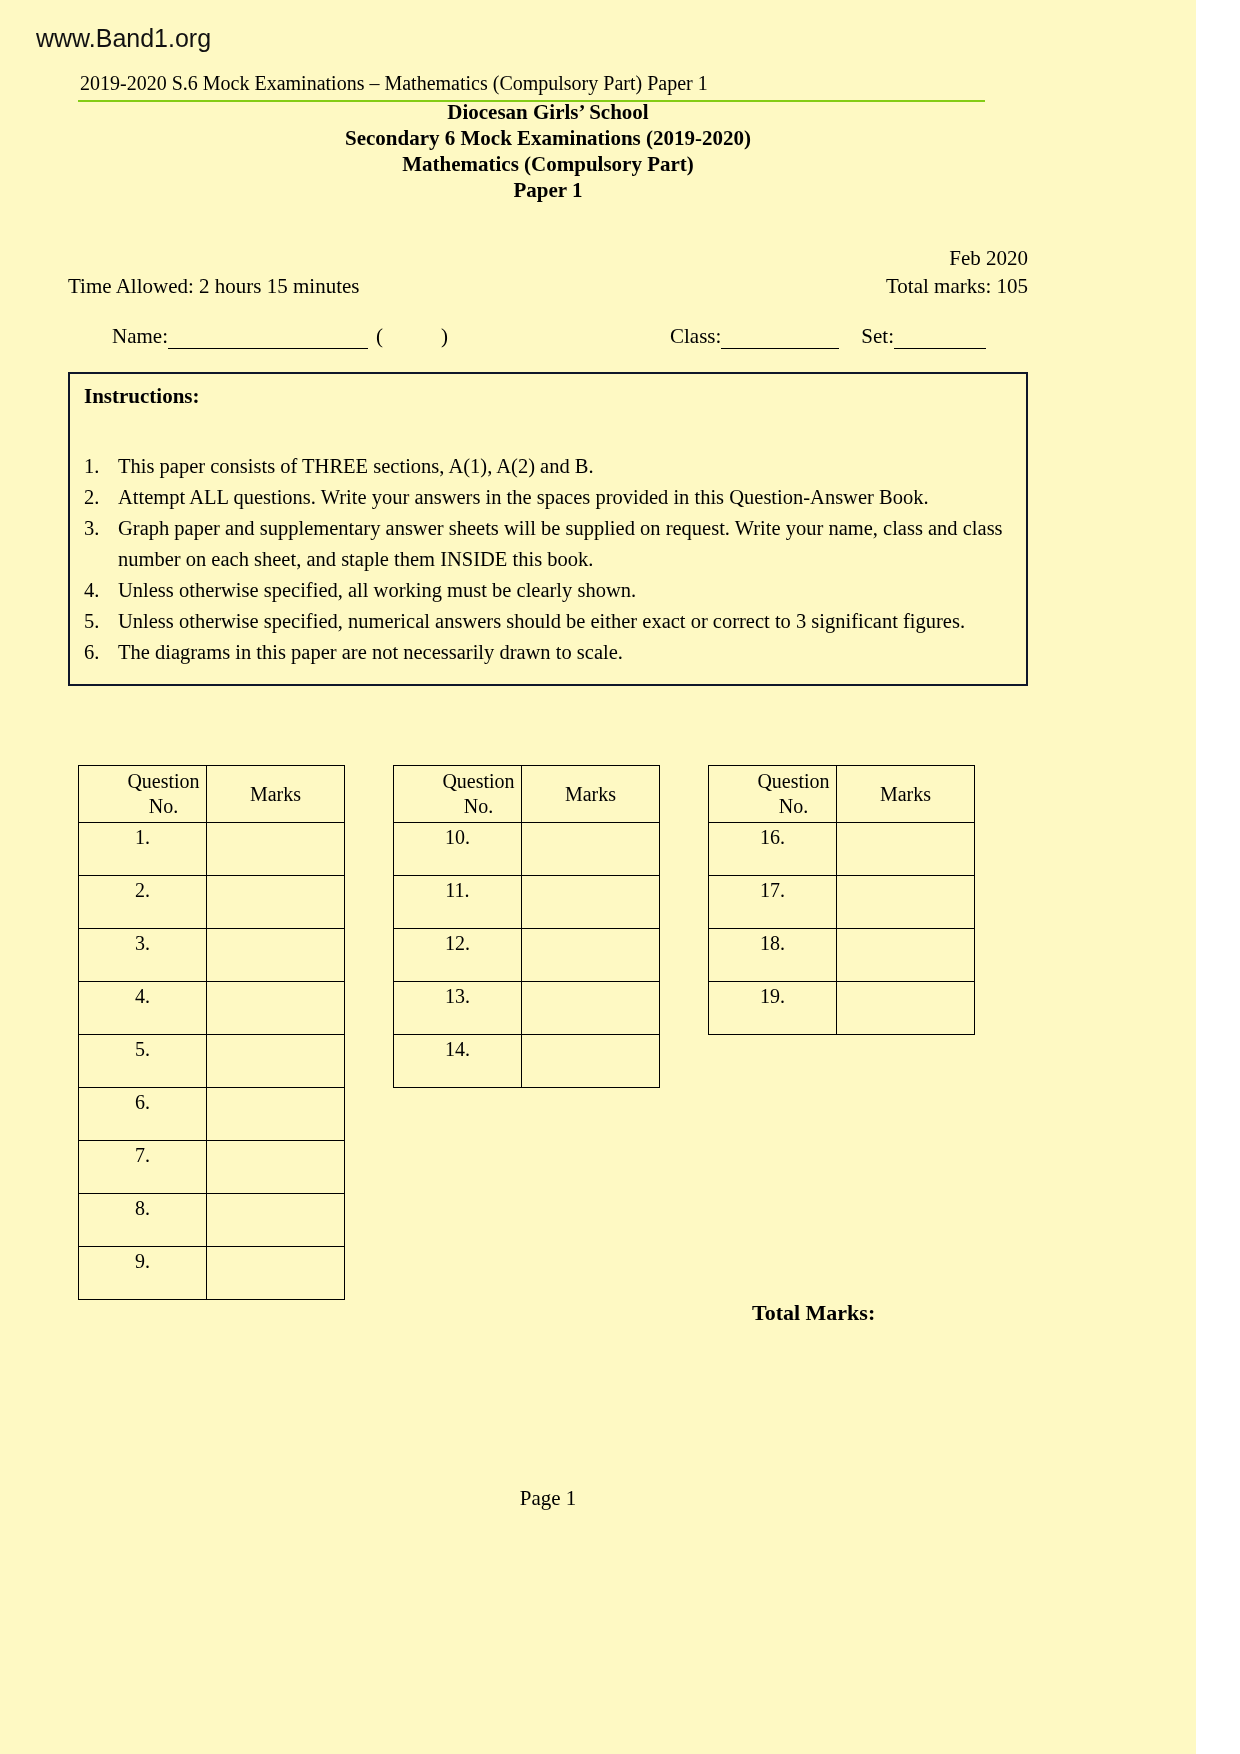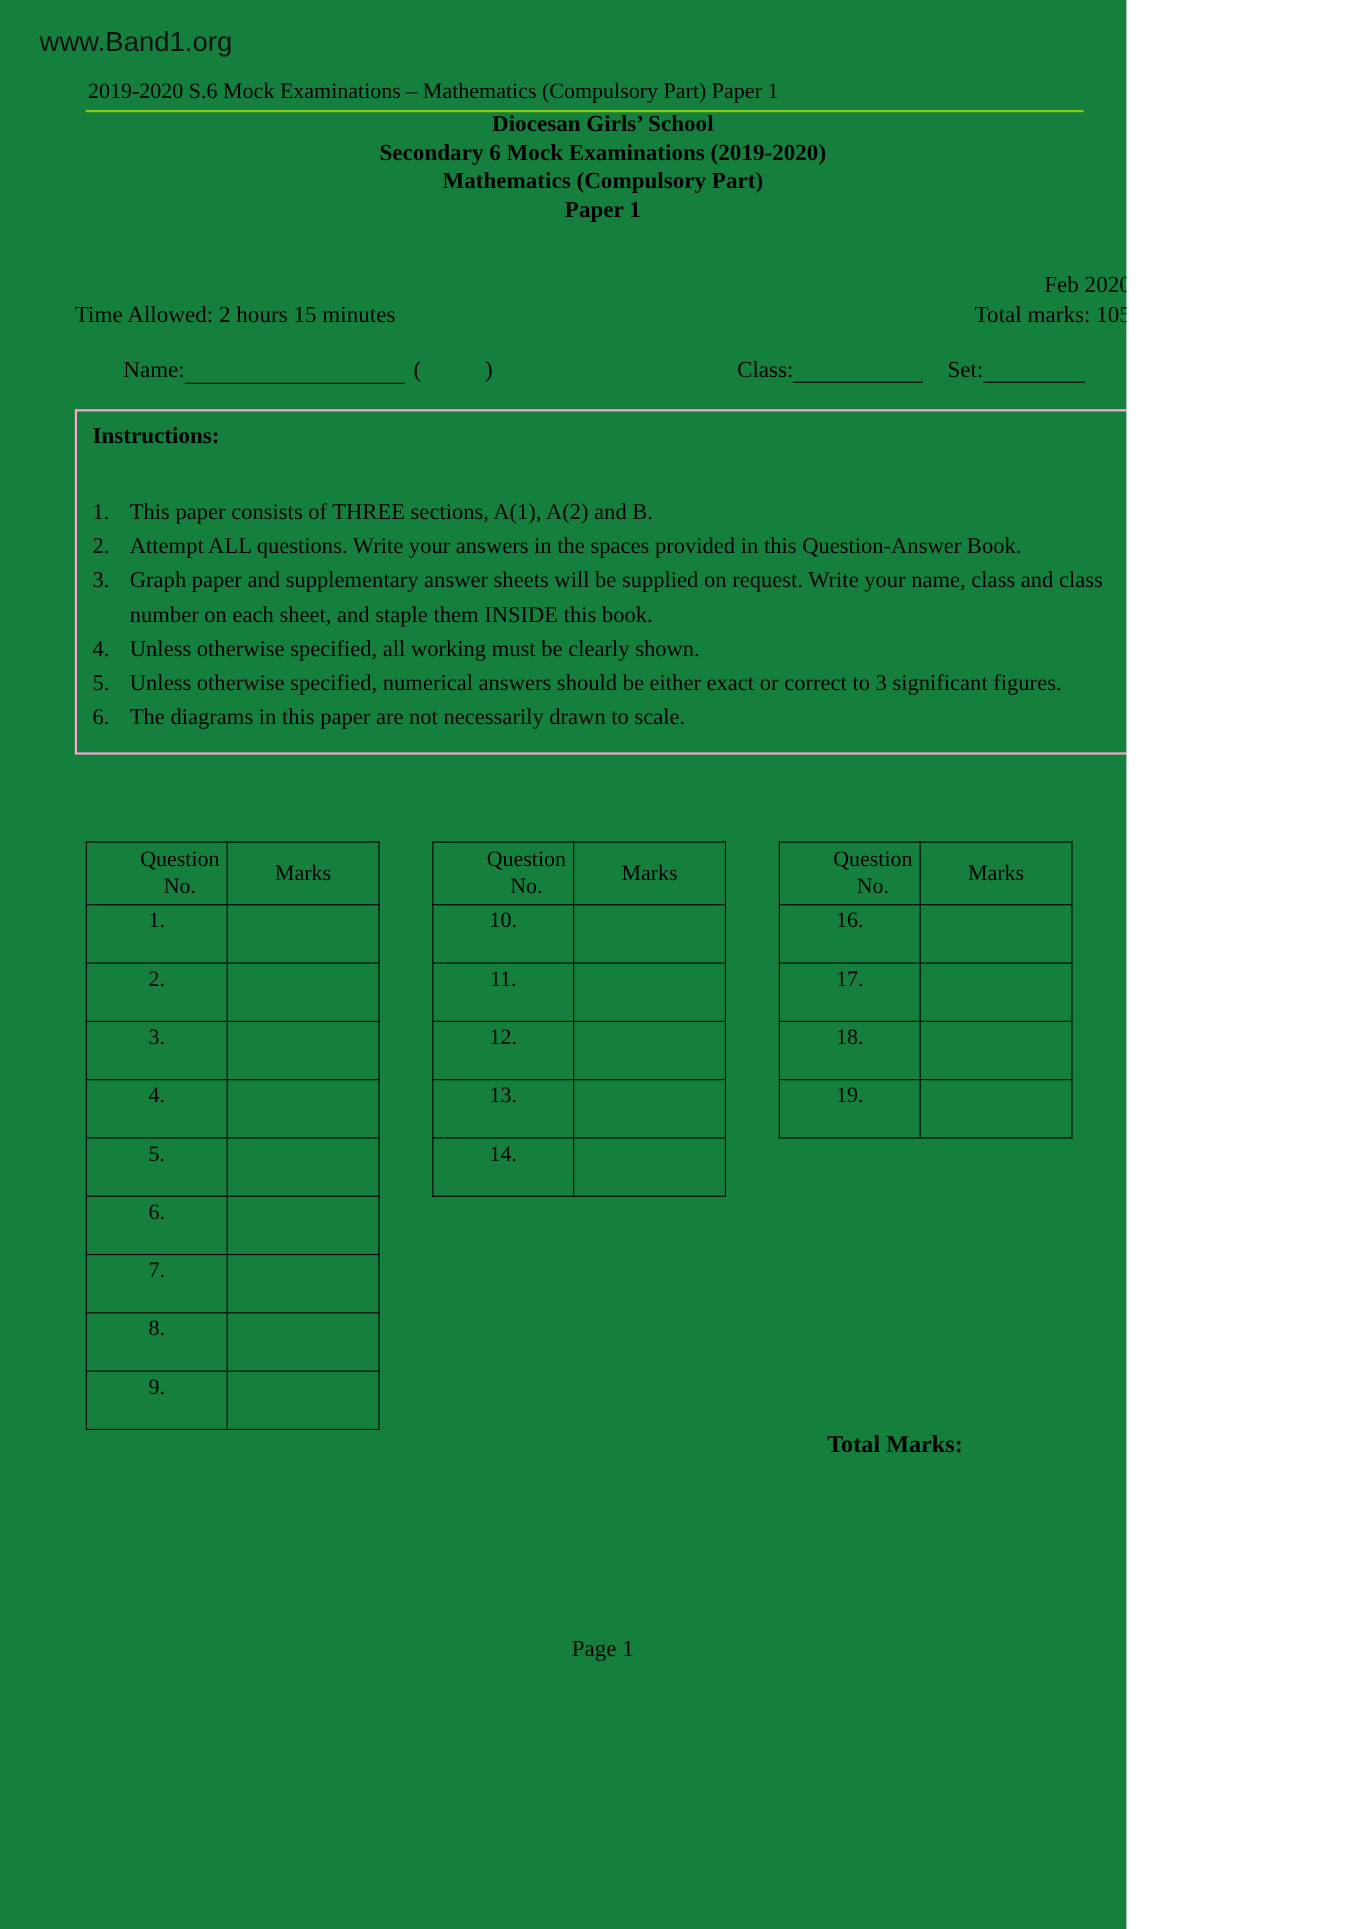--- a/index.html
+++ b/index.html
@@ -3,21 +3,21 @@
 <meta charset="utf-8">
 <style>
   * { margin:0; padding:0; box-sizing:border-box; }
   html,body { background:#ffffff; }
   body {
     width:1240px; height:1754px;
     font-family:"Liberation Serif", serif;
     color:#000;
     position:relative;
   }
-  .page { position:relative; width:1024px; height:1754px; background:#15803d; overflow:hidden; }
+  .page { position:relative; width:1196px; height:1754px; background:#fef9c3; overflow:hidden; }
 
   .watermark {
     position:absolute; left:36px; top:24px;
     font-family:"Liberation Sans", sans-serif;
     font-size:25px; color:#111;
   }
 
   .header-line {
     position:absolute; left:78px; top:72px;
     width:907px;
@@ -37,29 +37,29 @@
   }
 
   .name-row {
     position:absolute; left:68px; top:324px; width:960px;
     display:flex; align-items:flex-end; font-size:21px;
   }
   .blank { display:inline-block; border-bottom:1.5px solid #000; height:24px; vertical-align:bottom; }
   .name-blank { width:200px; }
   .paren-gap { display:inline-block; width:58px; }
   .name-left { display:flex; align-items:flex-end;margin-left:44px; }
-  .name-right { display:flex; align-items:flex-start; margin-left:auto; margin-right:42px; }
+  .name-right { display:flex; align-items:flex-end; margin-left:auto; margin-right:42px; }
   .class-blank { width:118px; }
   .set-blank { width:92px; }
   .set-label { margin-left:22px; }
   .paren-open { margin-left:8px; }
 
   .instructions-box {
     position:absolute; left:68px; top:372px; width:960px;
-    border:2px solid #f9a8d4;
+    border:2px solid #0f172a;
     padding:10px 16px 16px 14px;
   }
   .instructions-heading { font-size:21px; font-weight:bold; }
   .instructions-list { margin-top:42px; }
   .instr-item { display:flex; font-size:20.5px; line-height:31px; }
   .instr-num { width:34px; flex:0 0 34px; }
   .instr-text { flex:1; }
 
   .tables-area {
     position:absolute; left:68px; top:765px; width:960px;

